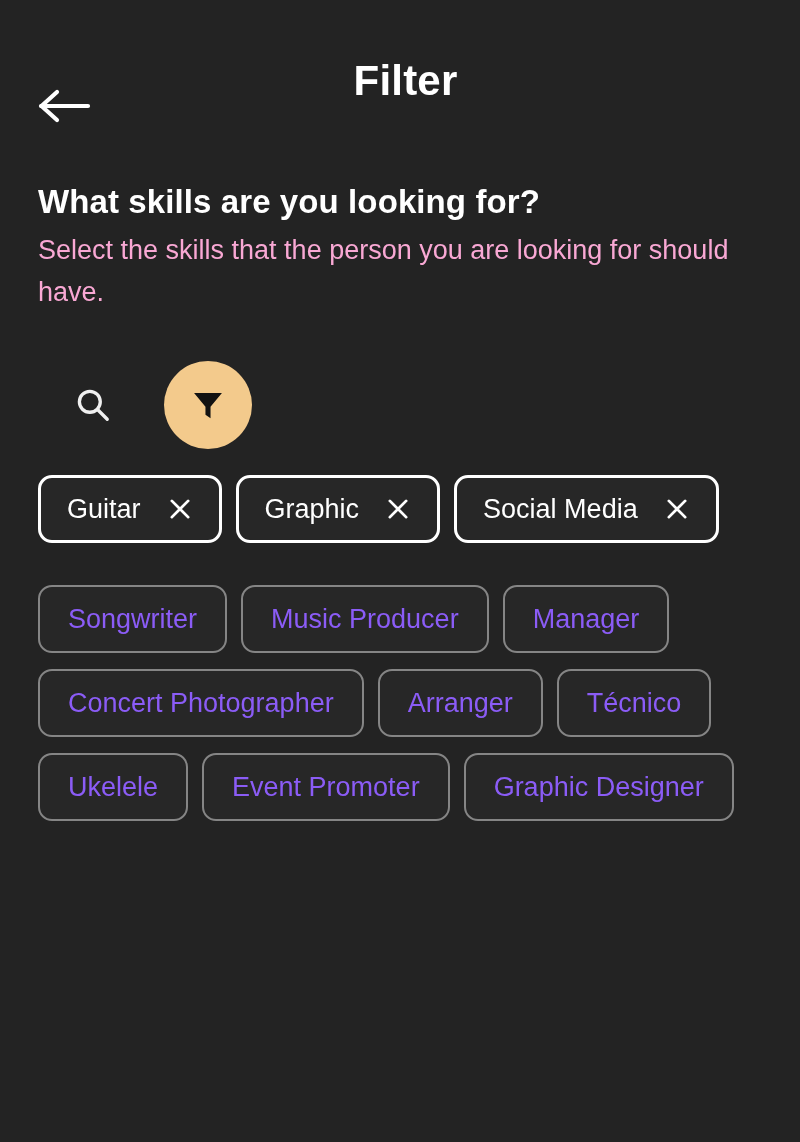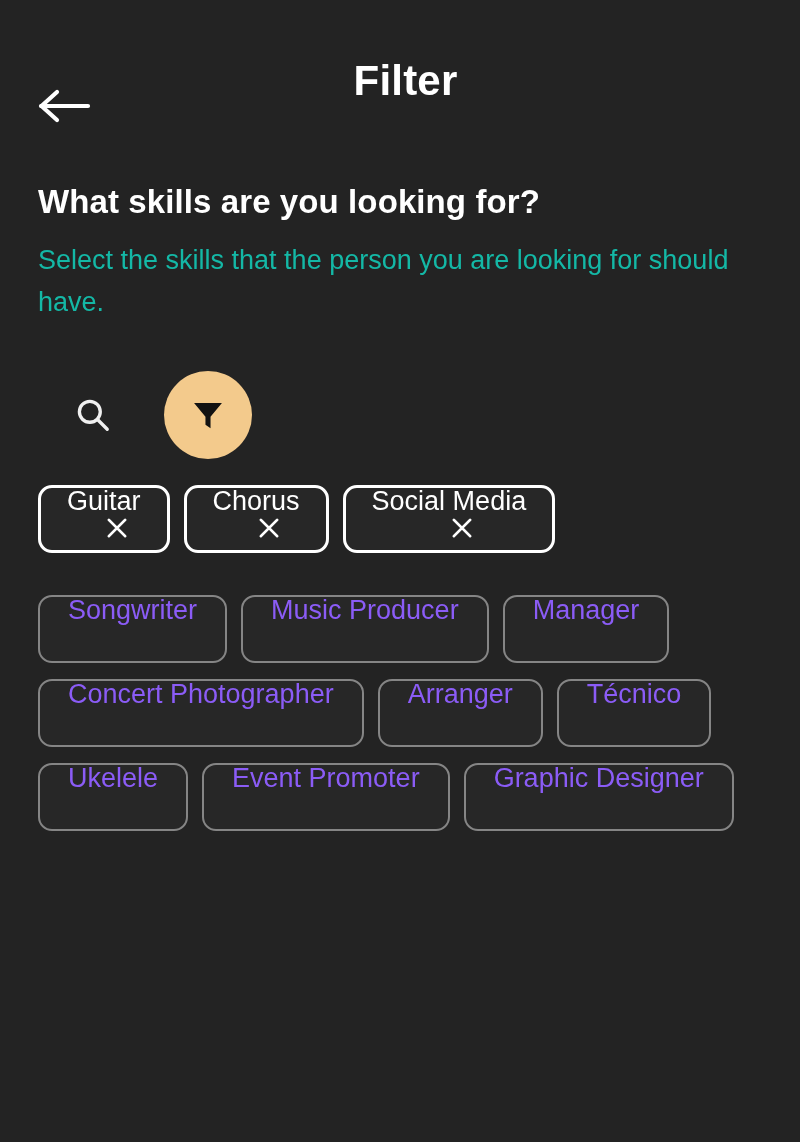--- a/index.html
+++ b/index.html
@@ -61,25 +61,25 @@
   .section-title {
     color: #ffffff;
     font-size: 33px;
     font-weight: bold;
     letter-spacing: 0.1px;
     margin-top: 32px;
     line-height: 1.12;
   }
 
   .section-sub {
-    color: #14b8a6;
+    color: #f9a8d4;
     font-size: 27px;
     font-weight: normal;
     line-height: 1.56;
-    margin-top: 18px;
+    margin-top: 8px;
     max-width: 720px;
   }
 
   
   .search-row {
     display: flex;
     align-items: center;
     margin-top: 44px;
     padding: 0 38px 0 74px;
     height: 96px;
@@ -141,21 +141,20 @@
     display: inline-flex;
     align-items: center;
     background: #272727;
     border-radius: 14px;
     height: 68px;
     padding: 0 28px;
     cursor: pointer;
     font-size: 27px;
     white-space: nowrap;
     user-select: none;
-    flex-direction: column;
   }
 
   .chip.selected {
     border: 3px solid #ffffff;
     color: #ffffff;
     padding: 0 26px;
   }
 
   .chip.suggest {
     border: 2px solid #858585;
@@ -217,21 +216,21 @@
 
   <div class="chip-area">
     <div class="chip-row">
       <div class="chip selected">
         <span class="chip-label">Guitar</span>
         <svg class="chip-close" viewBox="0 0 24 24">
           <path d="M4.5 4.5 L19.5 19.5 M19.5 4.5 L4.5 19.5" stroke="#ffffff" stroke-width="2.6" stroke-linecap="round"></path>
         </svg>
       </div>
       <div class="chip selected">
-        <span class="chip-label">Chorus</span>
+        <span class="chip-label">Graphic</span>
         <svg class="chip-close" viewBox="0 0 24 24">
           <path d="M4.5 4.5 L19.5 19.5 M19.5 4.5 L4.5 19.5" stroke="#ffffff" stroke-width="2.6" stroke-linecap="round"></path>
         </svg>
       </div>
       <div class="chip selected">
         <span class="chip-label">Social Media</span>
         <svg class="chip-close" viewBox="0 0 24 24">
           <path d="M4.5 4.5 L19.5 19.5 M19.5 4.5 L4.5 19.5" stroke="#ffffff" stroke-width="2.6" stroke-linecap="round"></path>
         </svg>
       </div>

